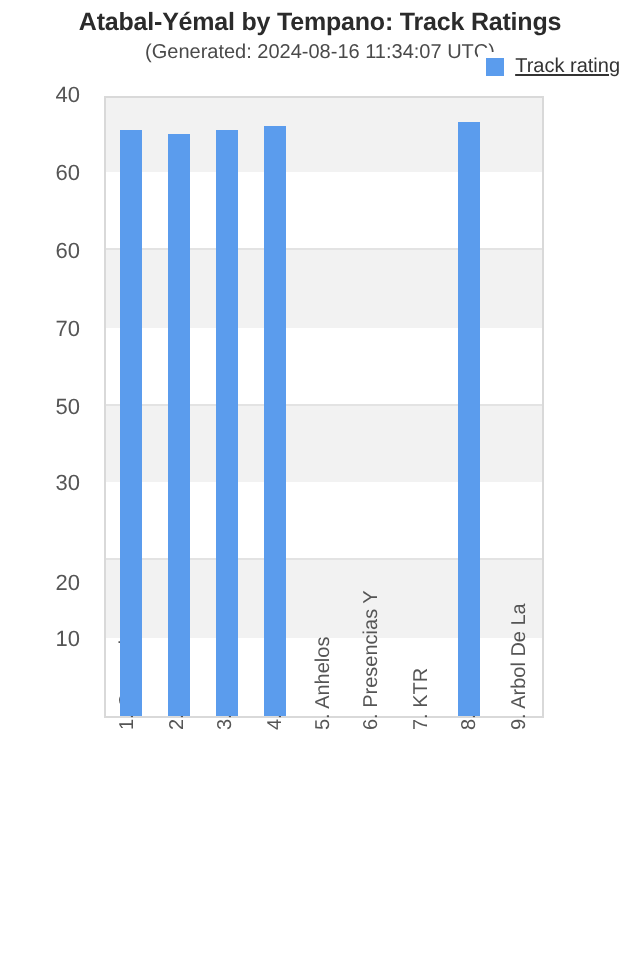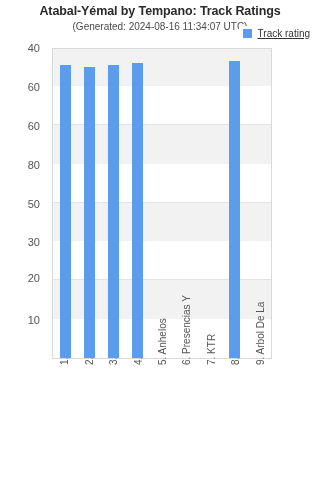--- a/index.html
+++ b/index.html
@@ -172,24 +172,24 @@
   <div class="chart-title">Atabal-Yémal by Tempano: Track Ratings</div>
   <div class="chart-subtitle">(Generated: 2024-08-16 11:34:07 UTC)</div>
 
   <div class="legend">
     <span class="legend-swatch"></span>
     <span class="legend-label">Track rating</span>
   </div>
 
   <div class="y-axis">
       <div class="y-tick" style="top: 272.125px; color: rgb(85, 85, 85);">10</div>
-      <div class="y-tick" style="top: 230px; color: rgb(85, 85, 85);">20</div>
+      <div class="y-tick" style="top: 244px; color: rgb(85, 85, 85);">20</div>
       <div class="y-tick" style="top: 194.375px; color: rgb(85, 85, 85);">30</div>
       <div class="y-tick" style="top: 155.5px; color: rgb(85, 85, 85);">50</div>
-      <div class="y-tick" style="top: 116.625px; color: rgb(85, 85, 85);">80</div>
+      <div class="y-tick" style="top: 116.625px; color: rgb(85, 85, 85);">70</div>
       <div class="y-tick" style="top: 77.75px; color: rgb(85, 85, 85); margin-left: 28px;">60</div>
       <div class="y-tick" style="top: 38.875px; color: rgb(85, 85, 85);">60</div>
       <div class="y-tick" style="top: 0px; color: rgb(85, 85, 85);">40</div>
     </div>
 
   <div class="plot-area">
     <div class="bands-layer">
         <div class="gridline" style="bottom: 38.875px; background: rgb(227, 227, 227);"></div>
         <div class="band" style="bottom: 38.875px; height: 38.875px; background: rgb(242, 242, 242);"></div>
         <div class="gridline" style="bottom: 77.75px; background: rgb(227, 227, 227);"></div>

